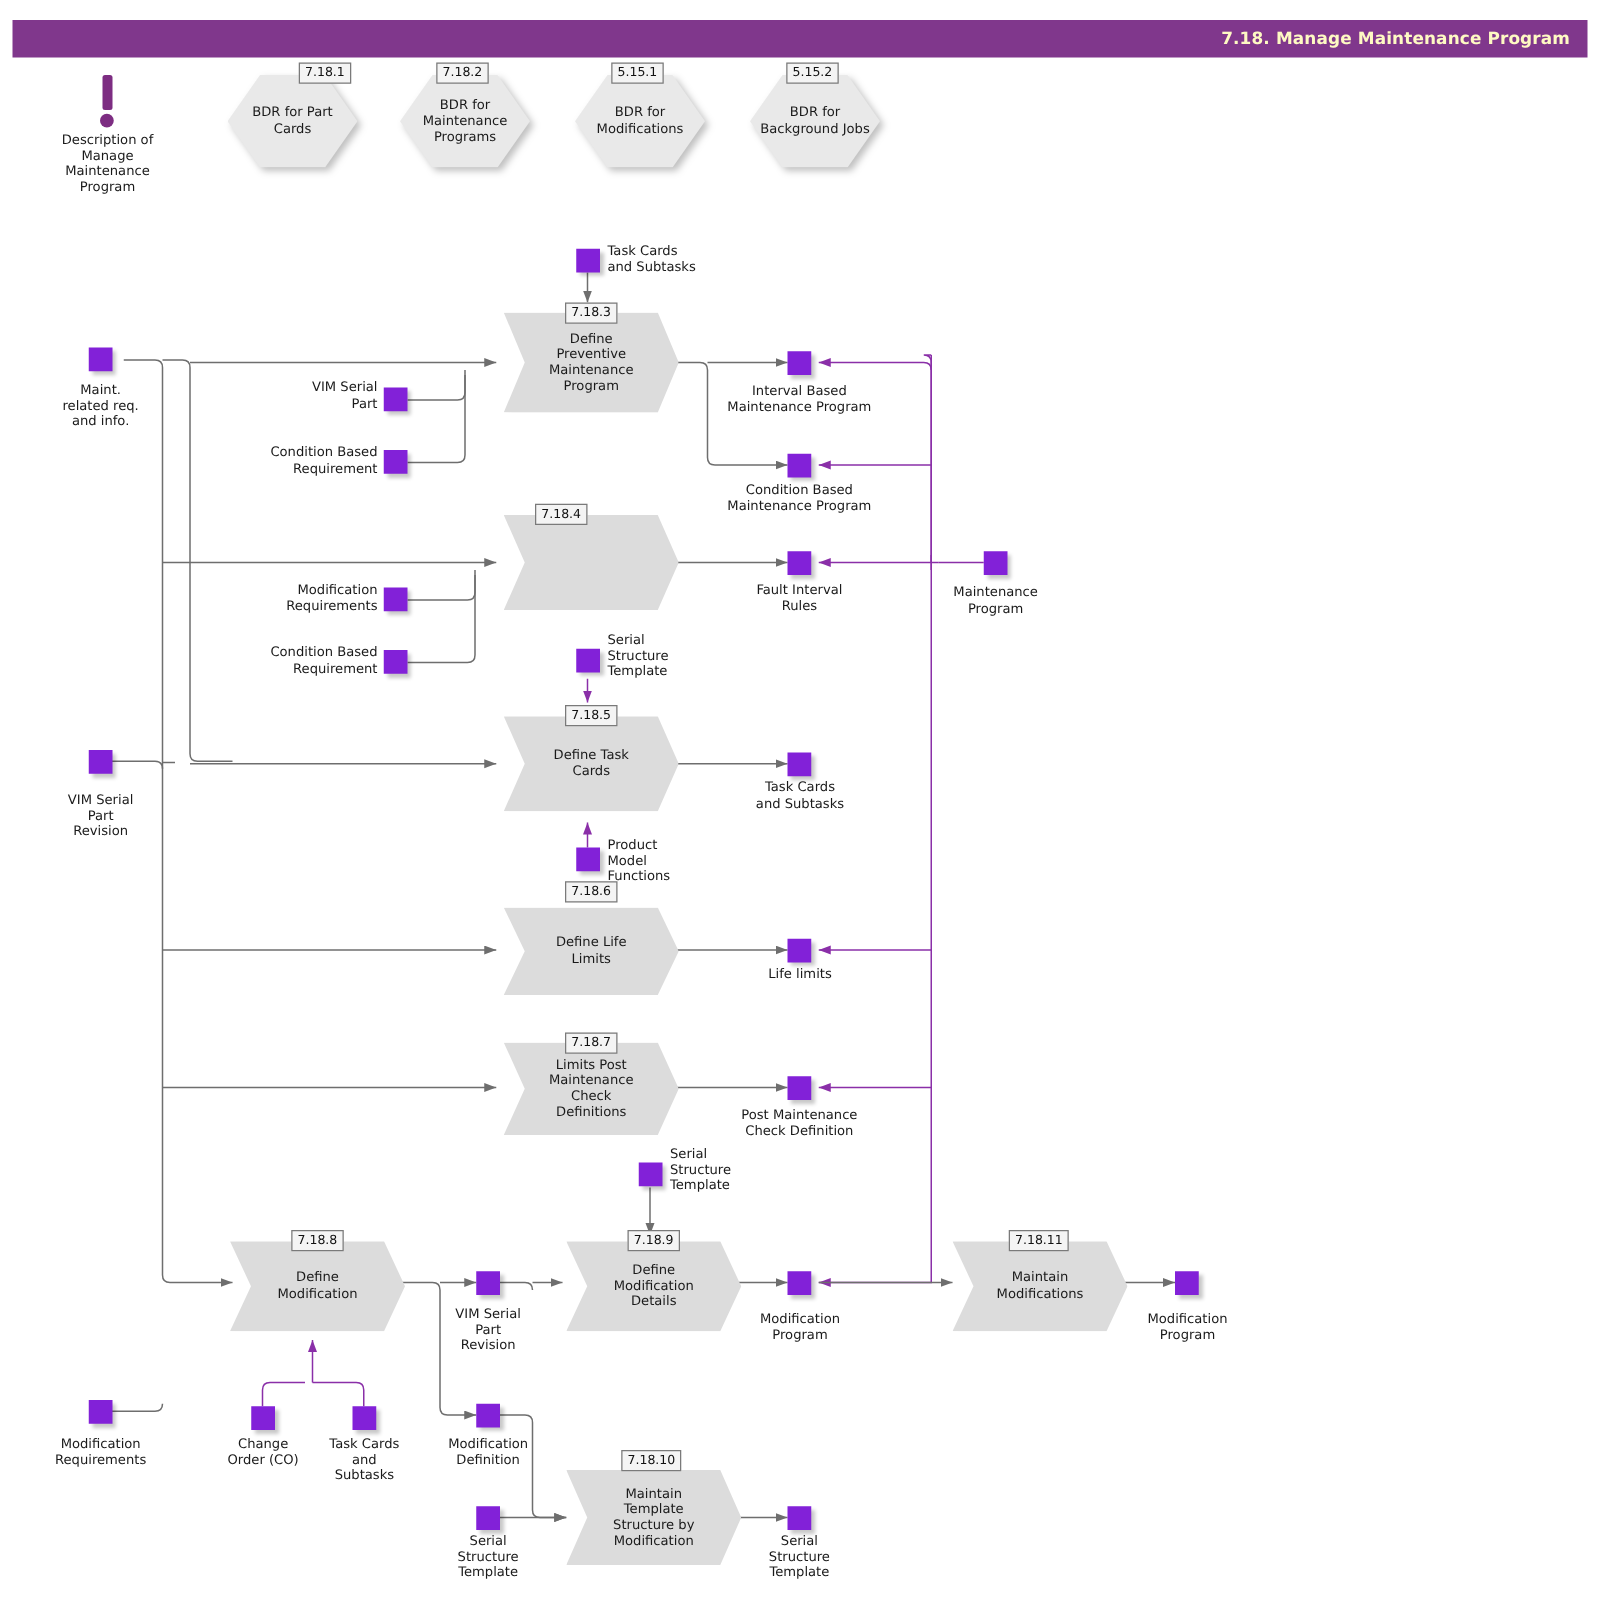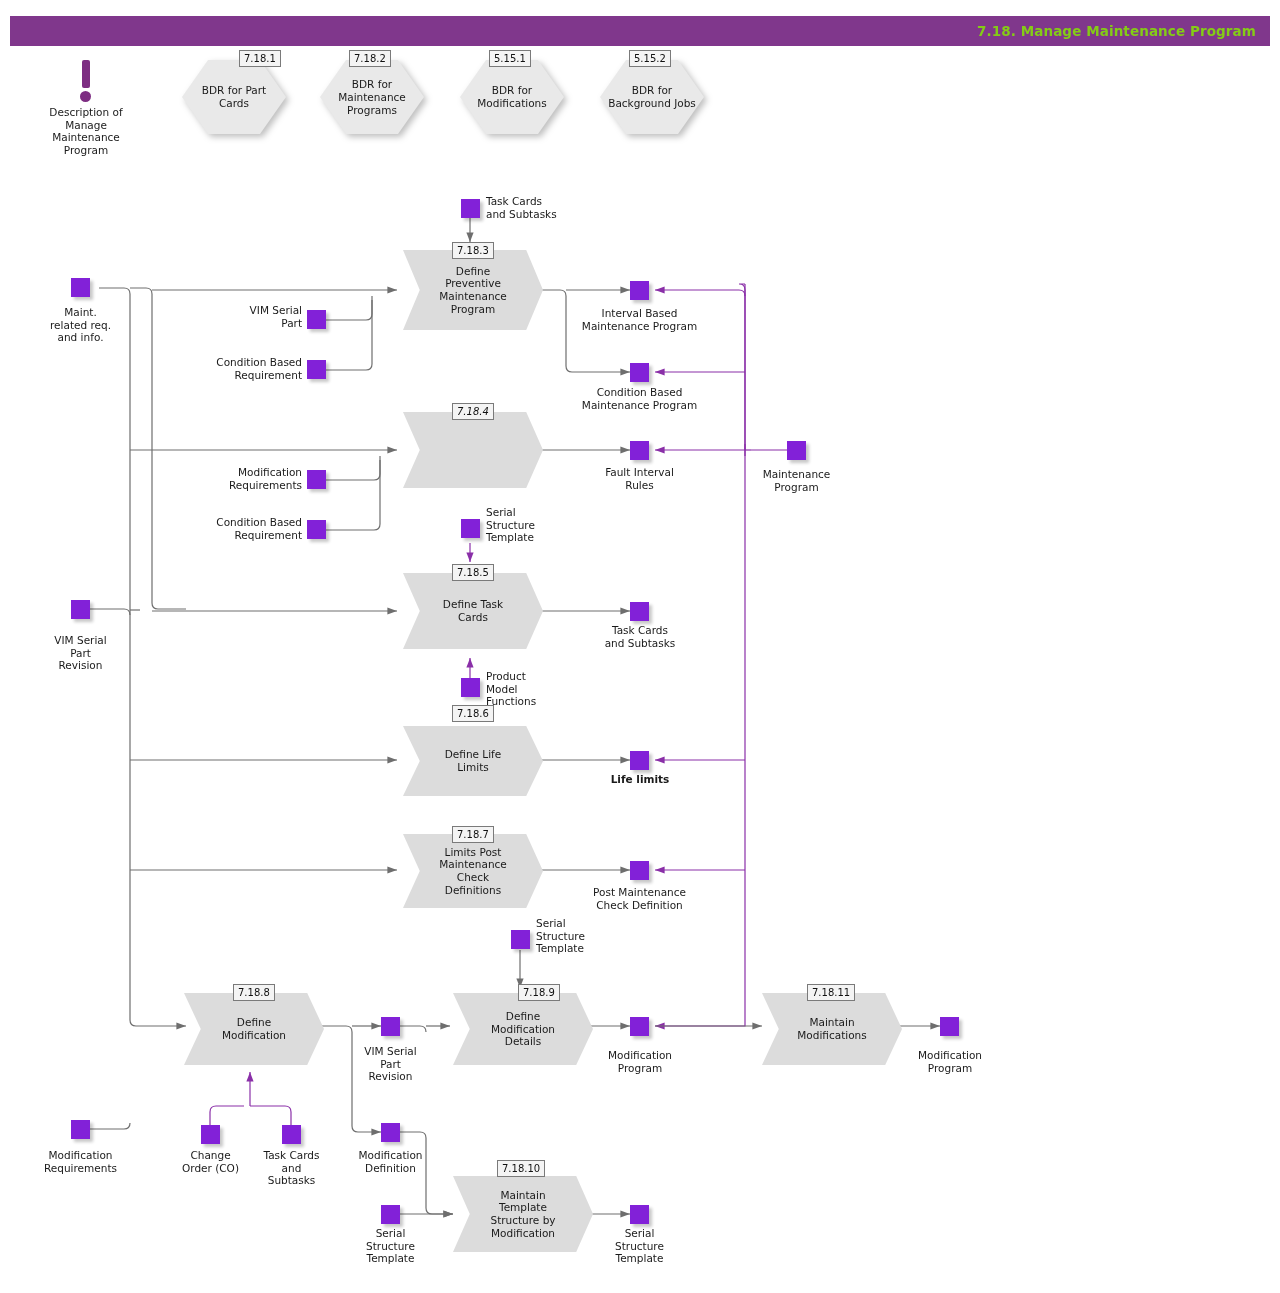--- a/index.html
+++ b/index.html
@@ -6,21 +6,21 @@
   body{font-family:"DejaVu Sans", sans-serif;}
   #canvas{position:relative;width:1280px;height:1293px;overflow:hidden;background:#fff;}
 
   
   .titlebar{
     position:absolute;left:10px;top:16px;width:1260px;height:30px;
     background:#80378c;
   }
   .titlebar .ttl{
     position:absolute;right:14px;top:50%;transform:translateY(-50%);
-    color:#84cc16;font-size:13.5px;font-weight:bold;
+    color:#fef9c3;font-size:13.5px;font-weight:bold;
     font-family:"DejaVu Sans", sans-serif;letter-spacing:.1px;white-space:nowrap;
   }
 
   
   .objsq{
     position:absolute;width:19px;height:19px;background:#8221d8;
     box-shadow:3px 3px 3px rgba(0,0,0,.22);
   }
   .objlbl{
     position:absolute;font-size:10.5px;color:#1a1a1a;line-height:12.6px;
@@ -202,21 +202,21 @@
   </svg>
 
   <div class="chev" style="left:403px;top:250px;width:140px;height:80px;"></div>
   <div class="chevtxt" style="left:413px;top:250px;width:120px;height:80px;">Define
 Preventive
 Maintenance
 Program</div>
   <div class="badge" style="left:452px;top:242px;">7.18.3</div>
 
   <div class="chev" style="left:403px;top:412px;width:140px;height:76px;"></div>
-  <div class="badge" style="left:452px;top:403px;font-style:italic;">7.18.4</div>
+  <div class="badge" style="left:428px;top:403px;">7.18.4</div>
 
   <div class="chev" style="left:403px;top:573px;width:140px;height:76px;"></div>
   <div class="chevtxt" style="left:413px;top:573px;width:120px;height:76px;">Define Task
 Cards</div>
   <div class="badge" style="left:452px;top:564px;">7.18.5</div>
 
   <div class="chev" style="left:403px;top:726px;width:140px;height:70px;"></div>
   <div class="chevtxt" style="left:413px;top:726px;width:120px;height:70px;">Define Life
 Limits</div>
   <div class="badge" style="left:452px;top:705px;">7.18.6</div>
@@ -230,21 +230,21 @@
 
   <div class="chev" style="left:184px;top:993px;width:140px;height:72px;"></div>
   <div class="chevtxt" style="left:194px;top:993px;width:120px;height:72px;">Define
 Modification</div>
   <div class="badge" style="left:233px;top:984px;">7.18.8</div>
 
   <div class="chev" style="left:453px;top:993px;width:140px;height:72px;"></div>
   <div class="chevtxt" style="left:463px;top:993px;width:120px;height:72px;">Define
 Modification
 Details</div>
-  <div class="badge" style="left:502px;top:984px;margin-left:16px;">7.18.9</div>
+  <div class="badge" style="left:502px;top:984px;">7.18.9</div>
 
   <div class="chev" style="left:453px;top:1176px;width:140px;height:76px;"></div>
   <div class="chevtxt" style="left:463px;top:1176px;width:120px;height:76px;">Maintain
 Template
 Structure by
 Modification</div>
   <div class="badge" style="left:497px;top:1160px;">7.18.10</div>
 
   <div class="chev" style="left:762px;top:993px;width:140px;height:72px;"></div>
   <div class="chevtxt" style="left:772px;top:993px;width:120px;height:72px;">Maintain
@@ -314,21 +314,21 @@
 
   <div class="objsq" style="left:787px;top:441px;"></div>
   <div class="objlbl" style="left:736px;top:468px;width:121px;">Maintenance
 Program</div>
 
   <div class="objsq" style="left:630px;top:602px;"></div>
   <div class="objlbl" style="left:580px;top:624px;width:120px;">Task Cards
 and Subtasks</div>
 
   <div class="objsq" style="left:630px;top:751px;"></div>
-  <div class="objlbl" style="left:580px;top:773px;width:120px;font-weight:bold;">Life limits</div>
+  <div class="objlbl" style="left:580px;top:773px;width:120px;">Life limits</div>
 
   <div class="objsq" style="left:630px;top:861px;"></div>
   <div class="objlbl" style="left:555px;top:886px;width:169px;">Post Maintenance
 Check Definition</div>
 
   <div class="objsq" style="left:381px;top:1017px;"></div>
   <div class="objlbl" style="left:330px;top:1045px;width:121px;">VIM Serial
 Part
 Revision</div>
 

